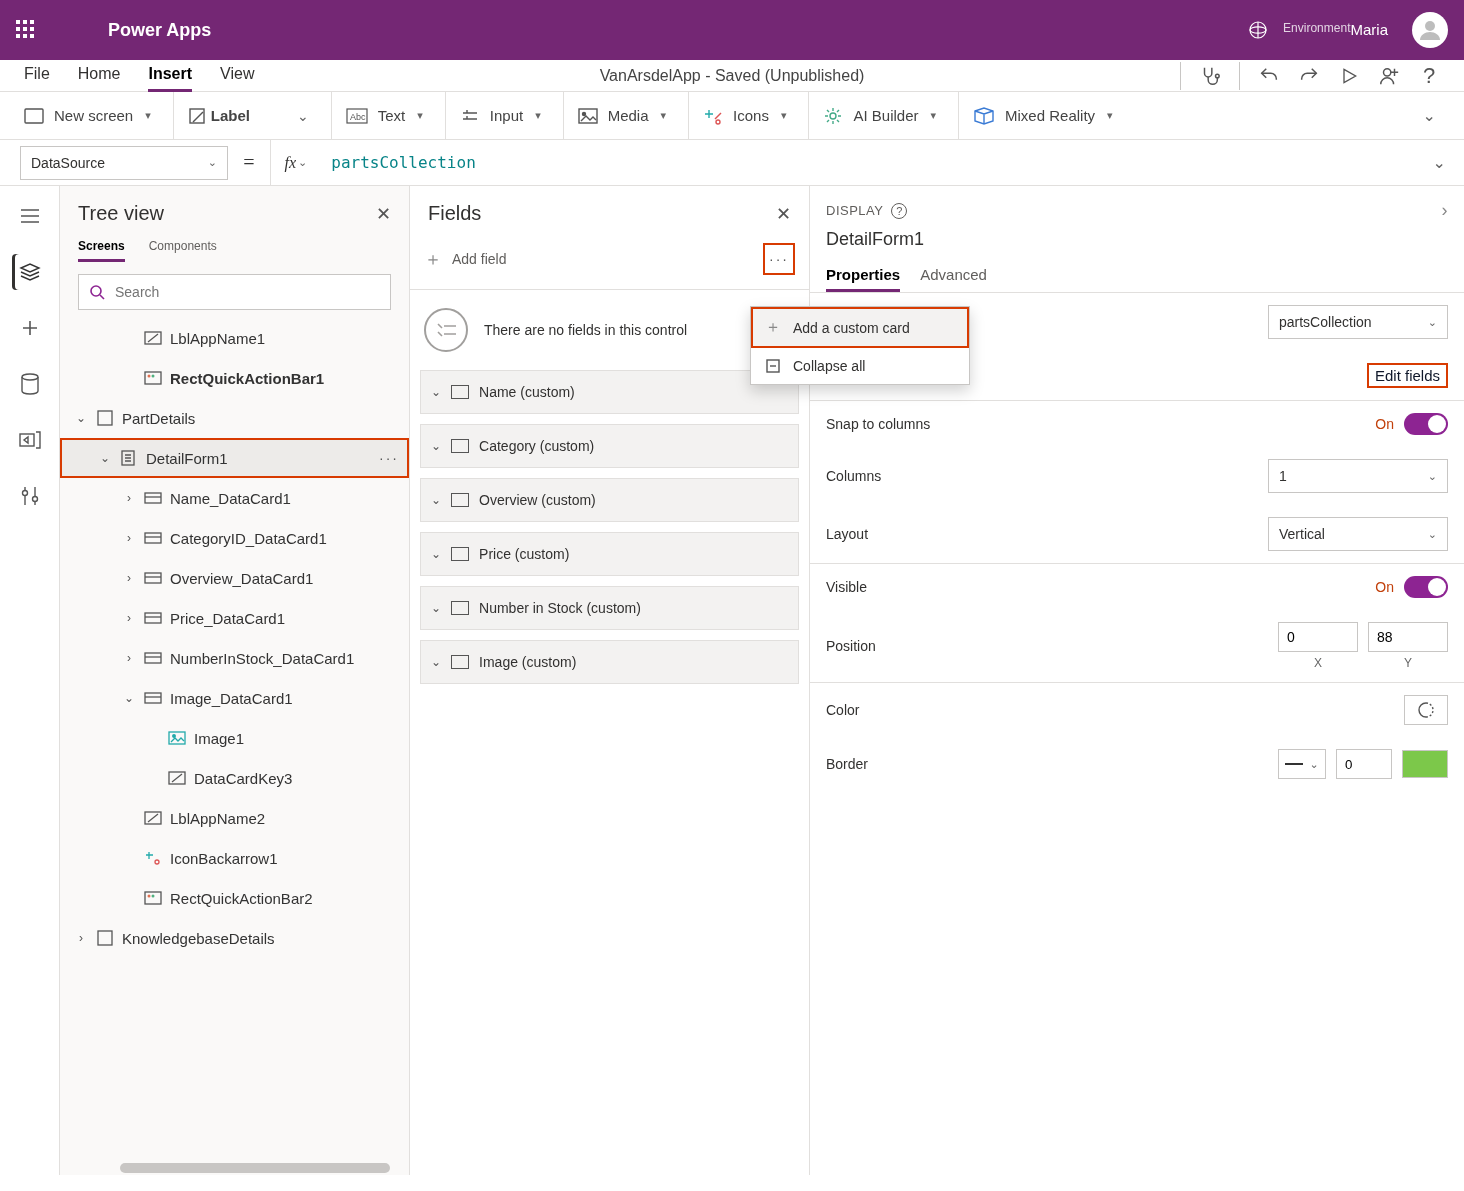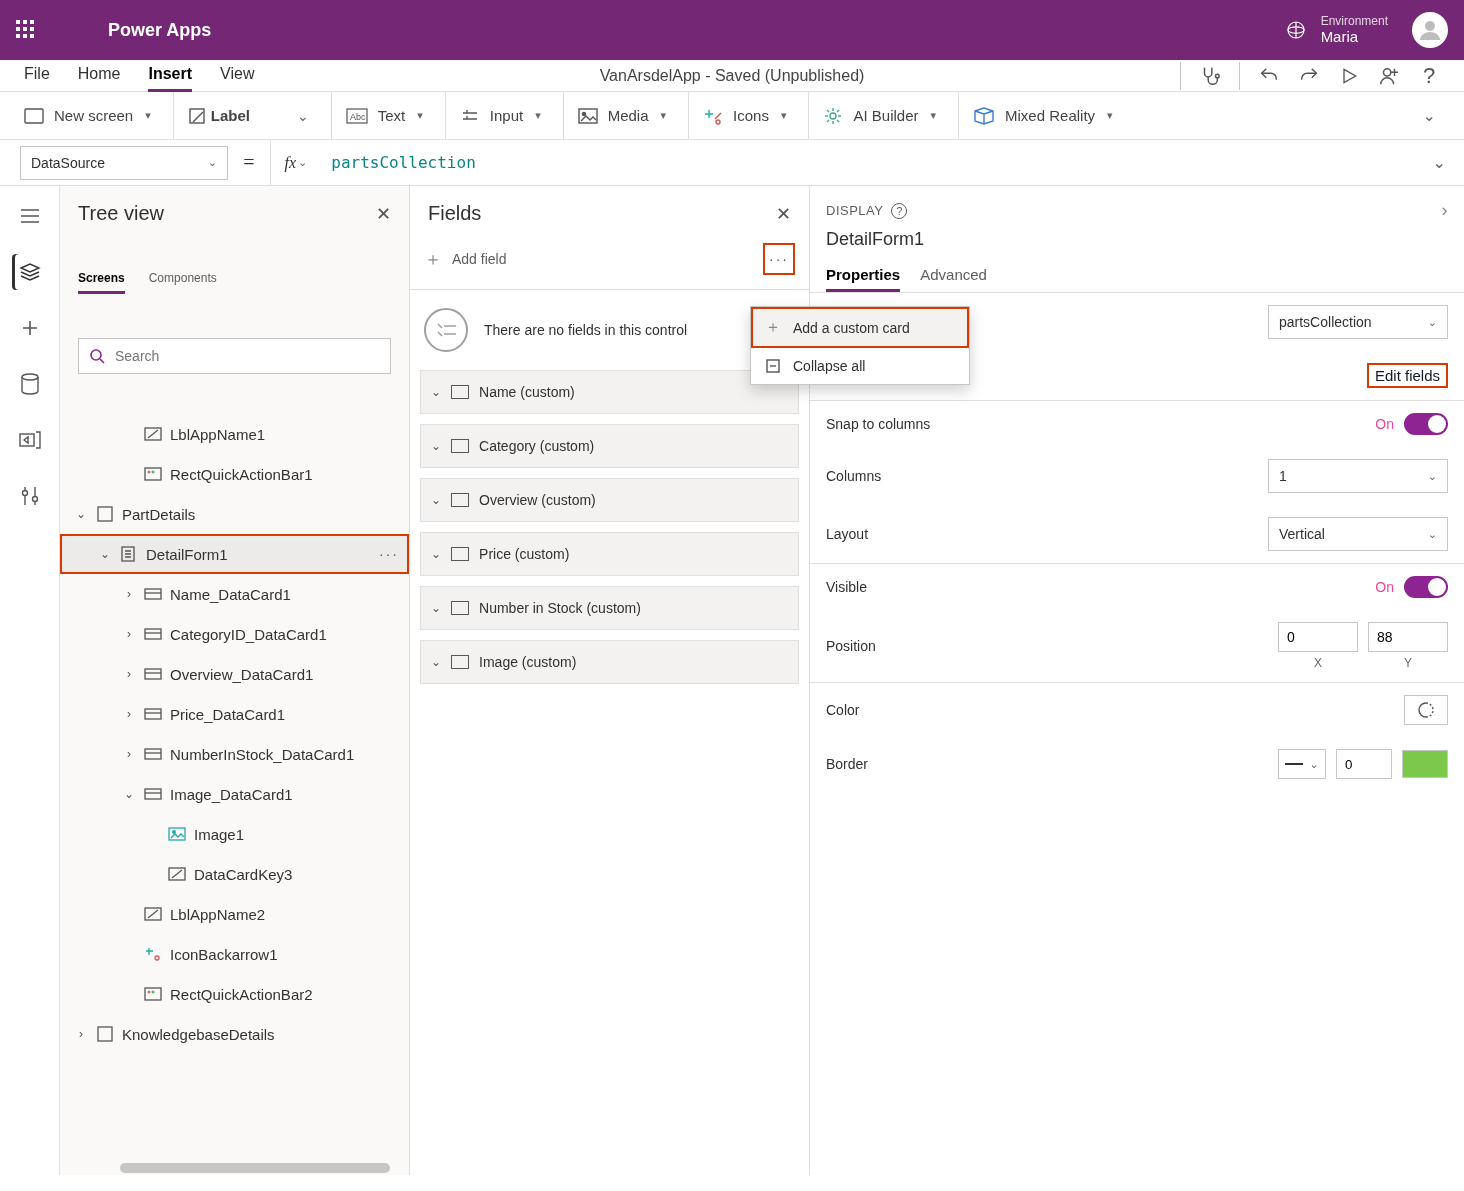--- a/index.html
+++ b/index.html
@@ -40,21 +40,21 @@
     display: grid;
     grid-template-columns: repeat(3,4px);
     grid-template-rows: repeat(3,4px);
     gap: 3px;
     margin-right: 24px;
   }
   .waffle span { background:#fff; }
   .titlebar .brand { font-size: 18px; font-weight:600;margin-left:48px; }
   .titlebar .spacer { flex:1; }
   .env { display:flex; align-items:center; gap:14px; margin-right:24px; }
-  .env-text { display:flex; flex-direction:column; line-height:1.2; }
+  .env-text { display:flex; flex-direction:row; line-height:1.2; }
   .env-text .lbl { font-size:12px; opacity:.8; }
   .env-text .val { font-size:15px; }
   .avatar {
     width:36px;height:36px;border-radius:50%;background:#fff;display:flex;align-items:center;justify-content:center;
   }
   
   .menubar {
     height:32px;display:flex;align-items:center;padding:0 24px;gap:28px;border-bottom:1px solid var(--border);
     background:#fff; position:relative;
   }
@@ -94,21 +94,21 @@
   }
   
   .rail {
     width:60px;border-right:1px solid var(--border);background:#fff;display:flex;flex-direction:column;align-items:center;
     padding-top:12px;gap:20px;
   }
   .rail .ritem { width:36px;height:36px;display:flex;align-items:center;justify-content:center;color:#555;border-radius:4px;}
   .rail .ritem.active { background:#fff; box-shadow:inset 3px 0 0 var(--text);}
   
   .treepanel {
-    width:350px;background:var(--bg-page);border-right:1px solid var(--border);display:flex;flex-direction:column;position:relative;gap:32px;
+    width:350px;background:var(--bg-page);border-right:1px solid var(--border);display:flex;flex-direction:column;position:relative;
   }
   .panel-head { display:flex;align-items:center;justify-content:space-between;padding:16px 18px 8px; }
   .panel-head .title { font-size:20px;font-weight:400;}
   .close-x { font-size:18px;color:#555;cursor:pointer;}
   .tree-tabs { display:flex;gap:24px;padding:0 18px; }
   .tree-tabs .ttab { padding:6px 0;font-size:12px;color:var(--text-sub);cursor:pointer;}
   .tree-tabs .ttab.active { font-weight:600;color:#000;border-bottom:3px solid var(--purple);}
   .searchbox { margin:12px 18px 8px;border:1px solid var(--border-dark);height:36px;display:flex;align-items:center;padding:0 10px;gap:8px;background:#fff;}
   .searchbox input { border:none;outline:none;flex:1;font-size:14px;}
   .tree { flex:1;overflow:auto;padding-bottom:10px;}
@@ -155,21 +155,21 @@
   .ptab.active { font-weight:600;color:#000;border-bottom:3px solid var(--purple);}
   .prow { display:flex;align-items:center;justify-content:space-between;padding:12px 16px;}
   .prow + .prow { }
   .pgroup-sep { border-top:1px solid var(--border);}
   .pselect { width:180px;height:34px;border:1px solid var(--border-dark);display:flex;align-items:center;justify-content:space-between;padding:0 10px;background:#fff;}
   .editfields { color:#0f172a;font-size:15px;padding:2px 6px;border:2px solid var(--highlight-red);}
   .toggle {
     width:44px;height:22px;border-radius:11px;background:var(--accent);position:relative;
   }
   .toggle::after { content:"";position:absolute;right:2px;top:2px;width:18px;height:18px;background:#fff;border-radius:50%;}
-  .onlabel { margin-right:10px;color:#ec4899;}
+  .onlabel { margin-right:10px;color:#c2410c;}
   .num-pair { display:flex;gap:10px;}
   .num-pair .col { display:flex;flex-direction:column;align-items:center;gap:4px;}
   .num-pair input { width:80px;height:30px;border:1px solid var(--border-dark);padding:0 8px;font-size:14px;}
   .num-pair .sub { font-size:12px;color:#666;}
   .colorbtn { width:44px;height:30px;border:1px solid var(--border-dark);display:flex;align-items:center;justify-content:center;}
   .borderrow { display:flex;align-items:center;gap:10px;}
   .borderstyle { width:48px;height:30px;border:1px solid var(--border-dark);display:flex;align-items:center;justify-content:center;gap:4px;}
   .borderval { width:56px;height:30px;border:1px solid var(--border-dark);padding:0 8px;}
   .swatch { width:46px;height:28px;background:#7cc84a;border:1px solid var(--border-dark);}
   svg { display:block; }
@@ -402,21 +402,21 @@
         <div class="tnode" style="padding-left: 62px;">
           <span class="twist"></span>
           <span class="ticon-box">
             <svg width="18" height="16" viewBox="0 0 18 16" fill="none" stroke="#555" stroke-width="1.3">
               <rect x="1" y="2" width="16" height="12"></rect>
               <path d="M4 12L14 4"></path>
             </svg>
           </span>
           <span class="tlabel">LblAppName1</span>
         </div>
-        <div class="tnode" style="padding-left: 62px;">
+        <div class="tnode" style="padding-left: 62px; font-weight: bold;">
           <span class="twist"></span>
           <span class="ticon-box">
             <svg width="18" height="16" viewBox="0 0 18 16" fill="none" stroke="#555" stroke-width="1.3">
               <rect x="1" y="2" width="16" height="12"></rect>
               <circle cx="5" cy="6" r="1.5" fill="#e07050" stroke="none"></circle>
               <circle cx="9" cy="6" r="1.5" fill="#50b080" stroke="none"></circle>
             </svg>
           </span>
           <span class="tlabel">RectQuickActionBar1</span>
         </div>

